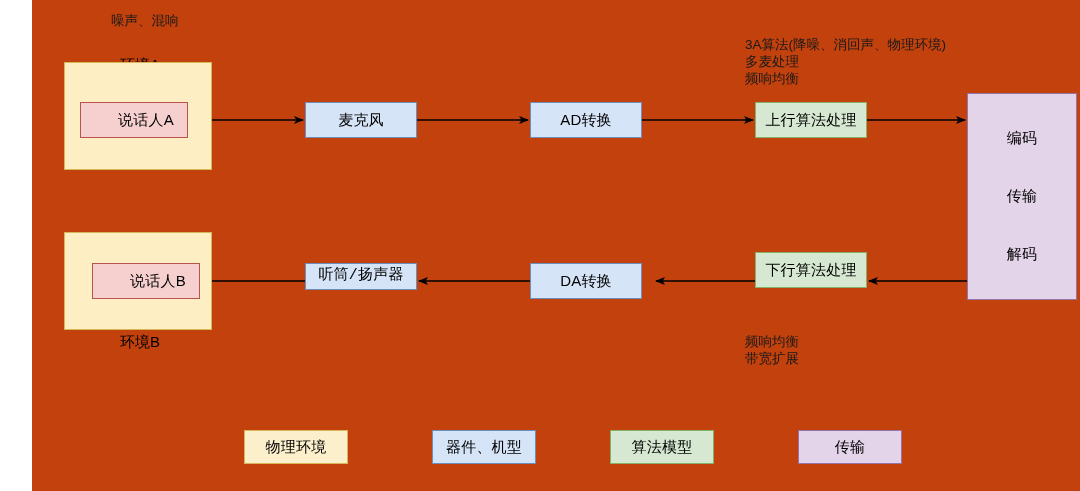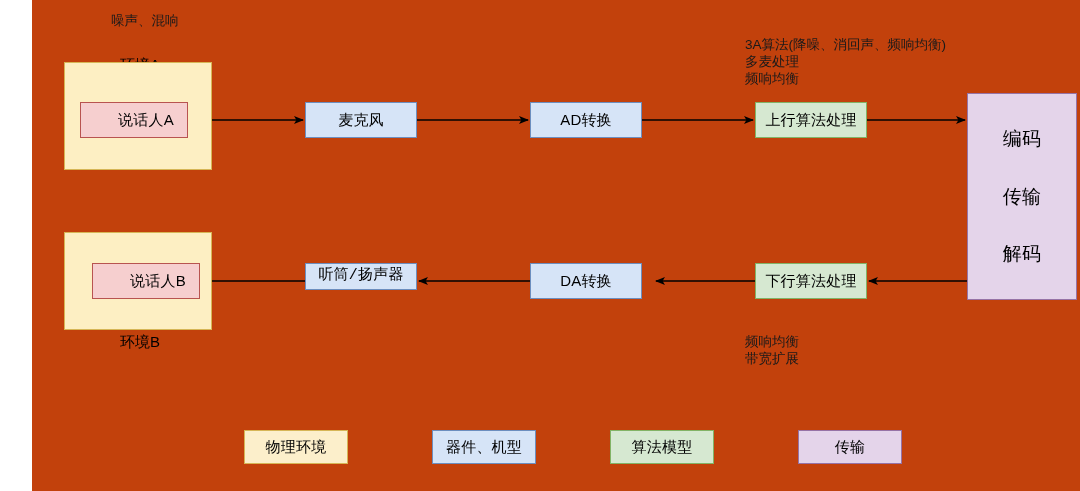--- a/index.html
+++ b/index.html
@@ -61,21 +61,21 @@
   }
 
   
   .transport-stack {
     position: absolute;
     box-sizing: border-box;
     display: flex;
     flex-direction: column;
     align-items: center;
     justify-content: space-around;
-    font-size: 19px;
+    font-size: 15px;
     padding: 16px 16px;
   }
   .transport-stack span { display: block; }
 
   
   #arrows {
     position: absolute;
     left: 0; top: 0;
     width: 1080px;
     height: 491px;
@@ -110,33 +110,33 @@
   <div class="caption" style="left:88px; top:56px;">环境A</div>
 
   <div class="node fill-env" style="left:32px; top:62px; width:148px; height:108px;"></div>
 
   <div class="node fill-speaker" style="left:48px; top:102px; width:108px; height:36px;">说话人A</div>
 
   <div class="node fill-device" style="left:498px; top:102px; width:112px; height:36px;">AD转换</div>
 
   <div class="node fill-device" style="left:273px; top:102px; width:112px; height:36px;">麦克风</div>
 
-  <div class="annot" style="left:713px; top:36px;">3A算法(降噪、消回声、频响均衡)</div>
+  <div class="annot" style="left:713px; top:36px;">3A算法(降噪、消回声、物理环境)</div>
   <div class="annot" style="left:713px; top:53px;">多麦处理</div>
   <div class="annot" style="left:713px; top:70px;">频响均衡</div>
 
   <div class="node fill-algo" style="left:723px; top:102px; width:112px; height:36px;">上行算法处理</div>
 
   <div class="node fill-transport transport-stack" style="left:935px; top:93px; width:110px; height:207px;">
     <span>编码</span>
     <span>传输</span>
     <span>解码</span>
   </div>
 
-  <div class="node fill-algo" style="left:723px; top:263px; width:112px; height:36px;">下行算法处理</div>
+  <div class="node fill-algo" style="left:723px; top:252px; width:112px; height:36px;">下行算法处理</div>
 
   <div class="annot" style="left:713px; top:333px;">频响均衡</div>
   <div class="annot" style="left:713px; top:350px;">带宽扩展</div>
 
   <div class="node fill-device" style="left:498px; top:263px; width:112px; height:36px;">DA转换</div>
 
   <div class="node fill-device" style="left:273px; top:263px; width:112px; height:27px;font-family:Liberation Mono, monospace;">听筒/扬声器</div>
 
   <div class="node fill-env" style="left:32px; top:232px; width:148px; height:98px;"></div>
 

